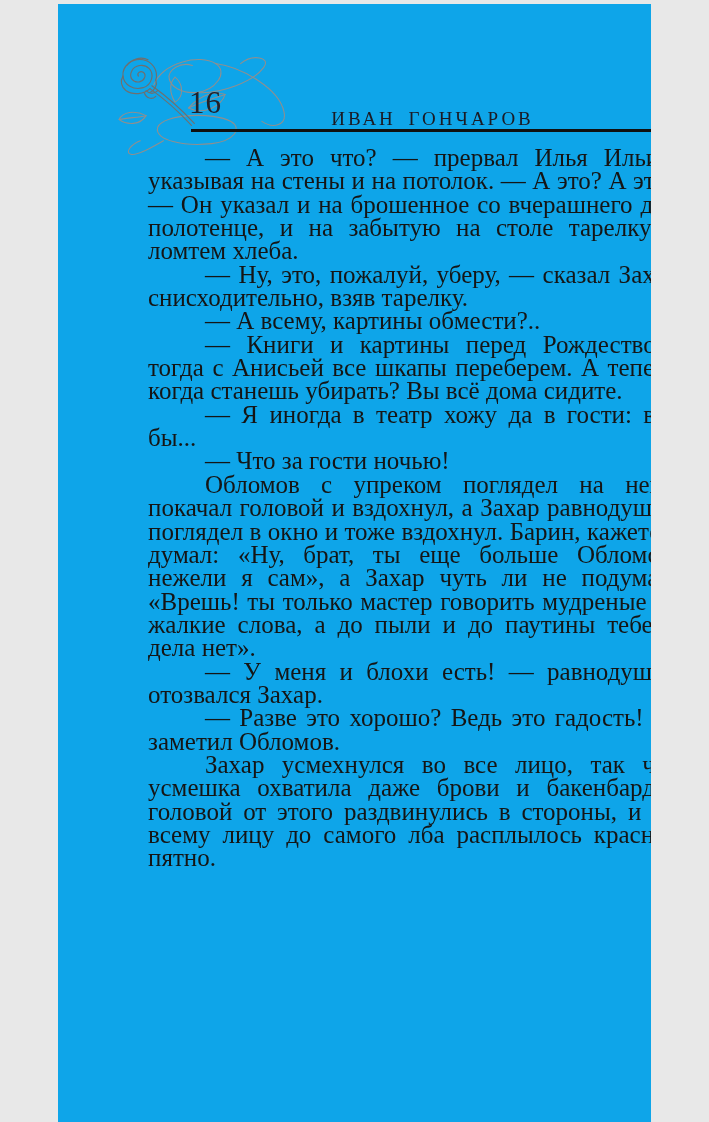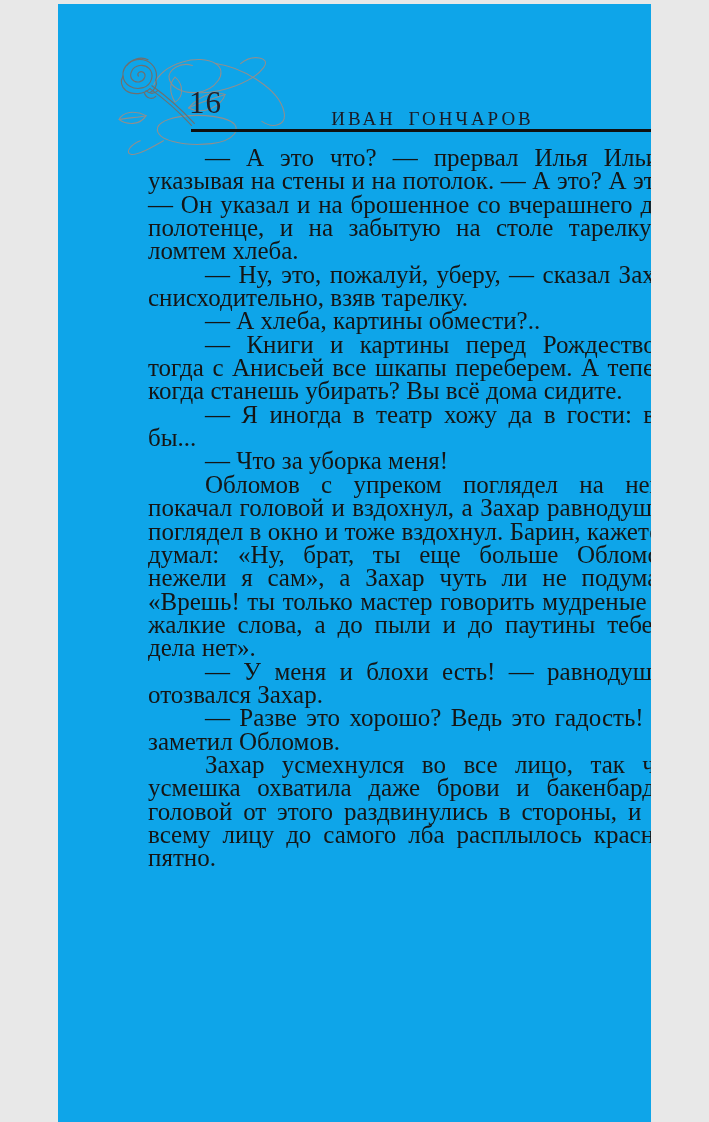--- a/index.html
+++ b/index.html
@@ -111,23 +111,23 @@
     <div class="page-number">16</div>
 
     <div class="running-head">ИВАН ГОНЧАРОВ</div>
 
     <div class="header-rule"></div>
   </div>
 
   <div class="page-body">
       <p>— А это что? — прервал Илья Ильич, указывая на стены и на потолок. — А это? А это? — Он указал и на брошенное со вчерашнего дня полотенце, и на забытую на столе тарелку с ломтем хлеба.</p>
       <p>— Ну, это, пожалуй, уберу, — сказал Захар снис­ходительно, взяв тарелку.</p>
-      <p>— А хлеба, картины обмести?..</p>
+      <p>— А всему, картины обмести?..</p>
       <p>— Книги и картины перед Рождеством: тогда с Анисьей все шкапы переберем. А теперь когда станешь убирать? Вы всё дома сидите.</p>
       <p>— Я иногда в театр хожу да в гости: вот бы...</p>
-      <p>— Что за уборка меня!</p>
+      <p>— Что за гости ночью!</p>
       <p>Обломов с упреком поглядел на него, покачал головой и вздохнул, а Захар равнодушно поглядел в окно и тоже вздохнул. Барин, кажется, думал: «Ну, брат, ты еще больше Обломов, нежели я сам», а Захар чуть ли не подумал: «Врешь! ты только ма­стер говорить мудреные да жалкие слова, а до пыли и до паутины тебе и дела нет».</p>
       <p>— У меня и блохи есть! — равнодушно отозвался Захар.</p>
       <p>— Разве это хорошо? Ведь это гадость! — заметил Обломов.</p>
       <p>Захар усмехнулся во все лицо, так что усмешка охватила даже брови и бакенбарды, головой от этого раздвинулись в стороны, и по всему лицу до самого лба расплылось красное пятно.</p>
     </div>
 
 </div>
 
 </body></html>

